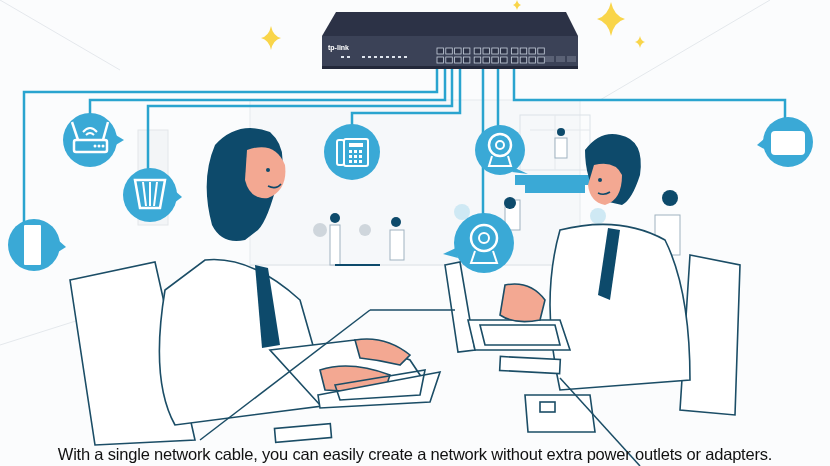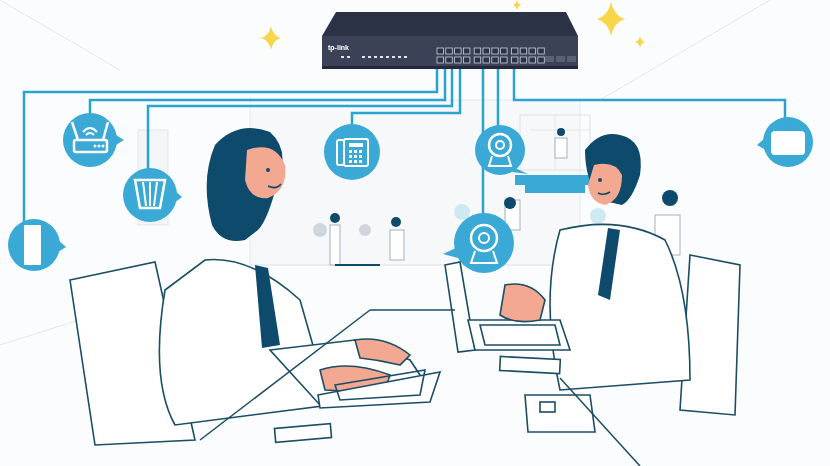--- a/index.html
+++ b/index.html
@@ -209,13 +209,14 @@
     <rect x="540" y="402" width="15" height="10" fill="none"></rect>
   </g>
 
   <g stroke="#1b4d66" stroke-width="1.5" fill="none">
     <line x1="200" y1="440" x2="370" y2="310"></line>
     <line x1="370" y1="310" x2="455" y2="310"></line>
     <line x1="560" y1="378" x2="640" y2="466"></line>
   </g>
 </svg>
 
+<div class="subtitle">With a single network cable, you can easily create a network without extra power outlets or adapters.</div>
 </div>
 
 </body></html>

